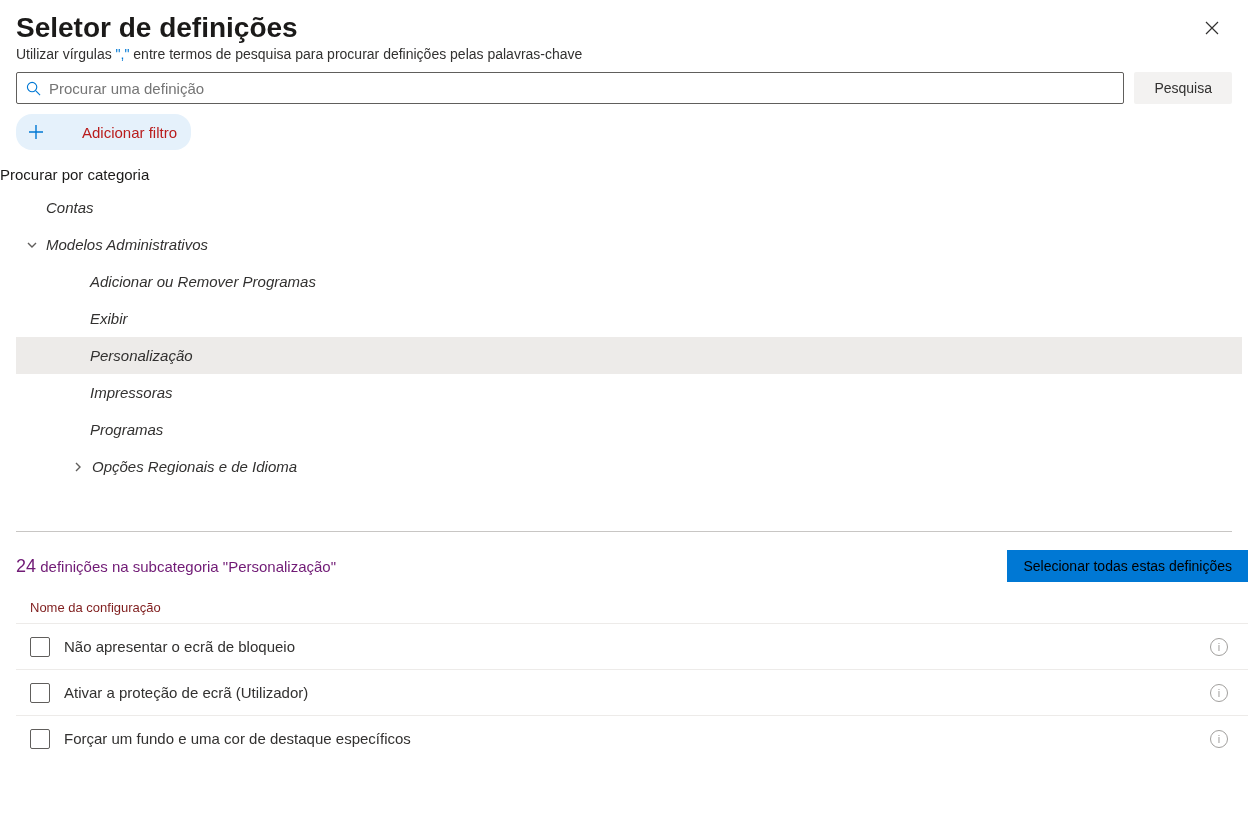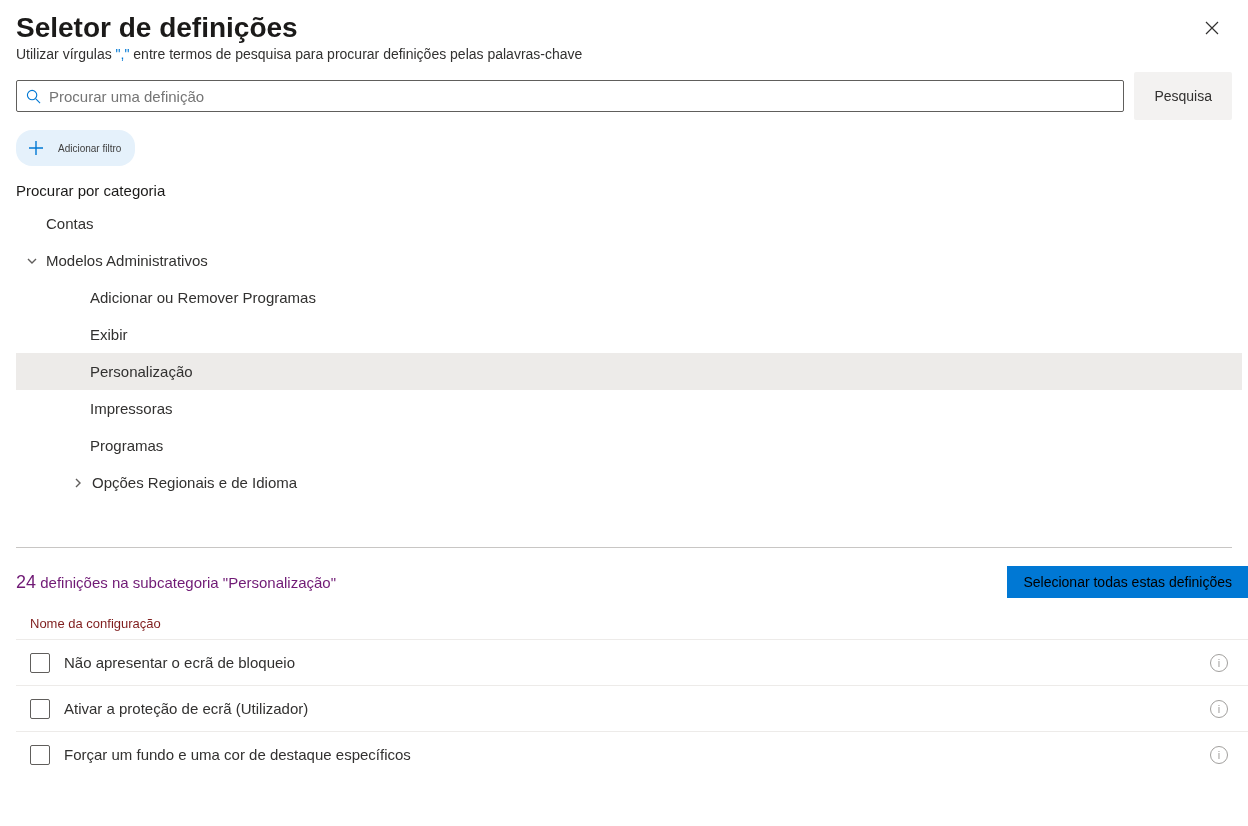--- a/index.html
+++ b/index.html
@@ -19,26 +19,26 @@
   align-items: flex-start;
 }
 .title { font-size: 28px; font-weight: 600; color: #1b1a19; }
 .close-btn { width: 32px; height: 32px; display:flex; align-items:center; justify-content:center; cursor:pointer; font-size: 18px; color:#323130;}
 .subtitle { padding: 2px 16px 10px; font-size: 14px; color: #323130; }
 .subtitle .quoted { color: #0078d4; }
 .search-row { display:flex; padding: 0 16px 10px; gap: 10px; align-items:center;}
 .search-box { flex:1; border:1px solid #605e5c; border-radius:2px; display:flex; align-items:center; height:32px; padding:0 8px; }
 .search-box input { border:none; outline:none; flex:1; font-size:15px; color:#323130; background:transparent; }
 .search-icon { width:16px; height:16px; margin-right:8px; color:#0078d4; display:flex; align-items:center; justify-content:center;}
-.search-btn { background:#f3f2f1; border:none; height:48px; padding:0 20px; font-size:14px; color:#323130; cursor:pointer; border-radius:2px;}
+.search-btn { background:#f3f2f1; border:none; height:32px; padding:0 20px; font-size:14px; color:#323130; cursor:pointer; border-radius:2px;}
 .add-filter { display:inline-flex; align-items:center; margin: 0 16px 12px; padding:4px 14px 4px 6px; background:#e5f1fb; border-radius:16px; cursor:pointer; }
 .add-filter .plus { width:28px; height:28px; border-radius:50%; display:flex; align-items:center; justify-content:center; color:#0078d4; font-size:20px; margin-right:8px;}
-.add-filter .lbl { font-size:10px; color:#404040; }
-.browse-label { padding: 4px 16px 6px; font-size:15px; color:#1b1a19;}
-.tree { padding: 0 6px 0 16px; height: 330px; overflow-y:scroll; }
+.add-filter .lbl { font-size:15px; color:#b91c1c;margin-left:24px; }
+.browse-label { padding: 4px 0 6px; font-size:15px; color:#1b1a19;}
+.tree { padding: 0 6px 0 16px; height: 330px; overflow-y:scroll;font-style:italic; }
 .tree::-webkit-scrollbar { width:18px; }
 .tree::-webkit-scrollbar-track { background:#f3f2f1; }
 .tree::-webkit-scrollbar-thumb { background:#c8c6c4; }
 .tree::-webkit-scrollbar-button { background:#f3f2f1; height:18px; display:block;}
 .tree-row { display:flex; align-items:center; height:37px; font-size:15px; color:#323130; cursor:pointer; }
 .tree-row.selected { background:#edebe9; }
 .chev { width:16px; height:16px; display:flex; align-items:center; justify-content:center; margin-right:6px; color:#605e5c;}
 .ind-1 { padding-left: 30px; }
 .ind-2 { padding-left: 8px; }
 .ind-3 { padding-left: 30px; }

